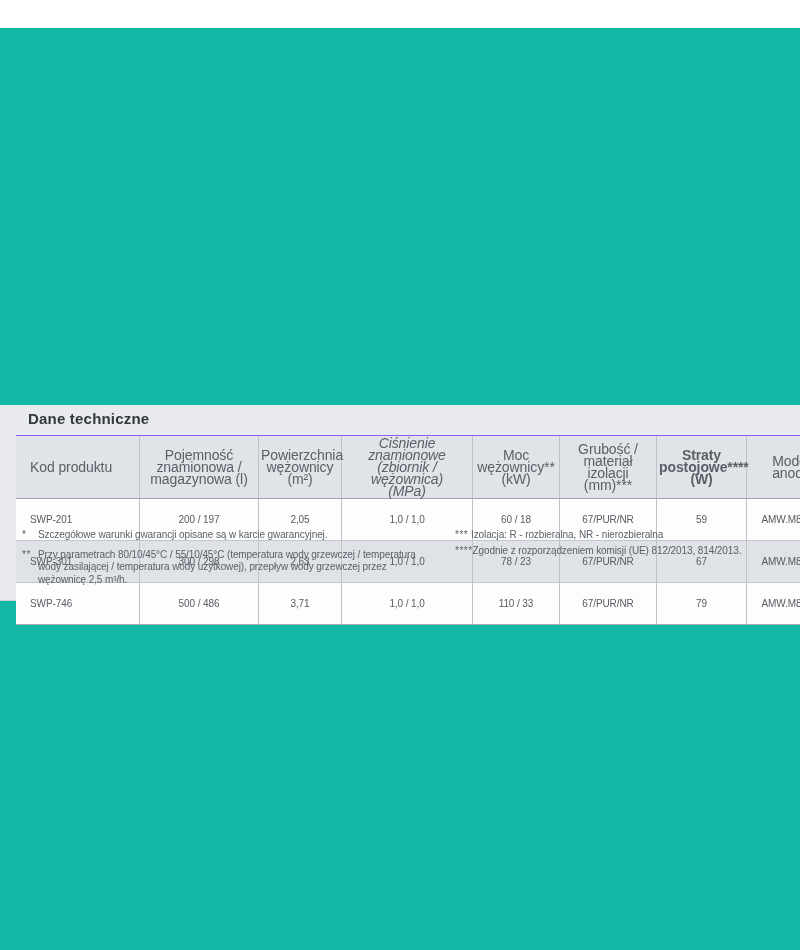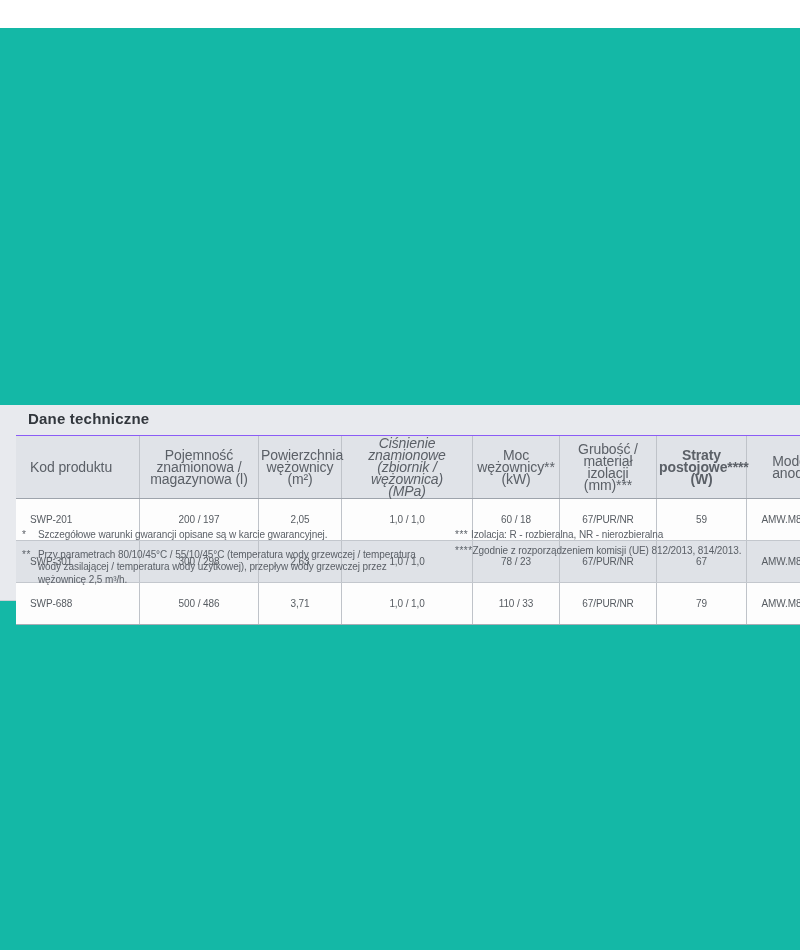--- a/index.html
+++ b/index.html
@@ -140,21 +140,21 @@
             <td class="first">SWP-301</td>
             <td>300 / 298</td>
             <td>2,63</td>
             <td>1,0 / 1,0</td>
             <td>78 / 23</td>
             <td>67/PUR/NR</td>
             <td>67</td>
             <td>AMW.M8.500</td>
           </tr>
           <tr class="odd">
-            <td class="first">SWP-688</td>
+            <td class="first">SWP-746</td>
             <td>500 / 486</td>
             <td>3,71</td>
             <td>1,0 / 1,0</td>
             <td>110 / 33</td>
             <td>67/PUR/NR</td>
             <td>79</td>
             <td>AMW.M8.650</td>
           </tr>
         </tbody>
     </table>

